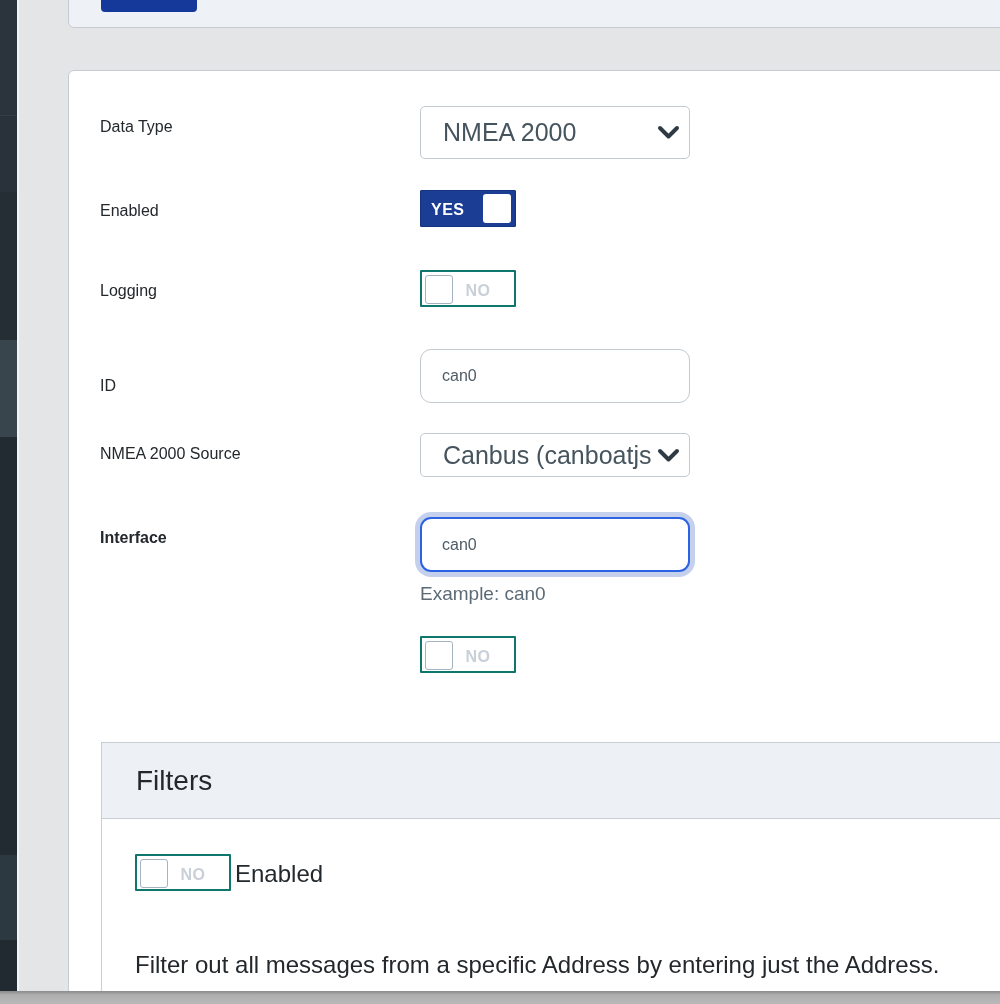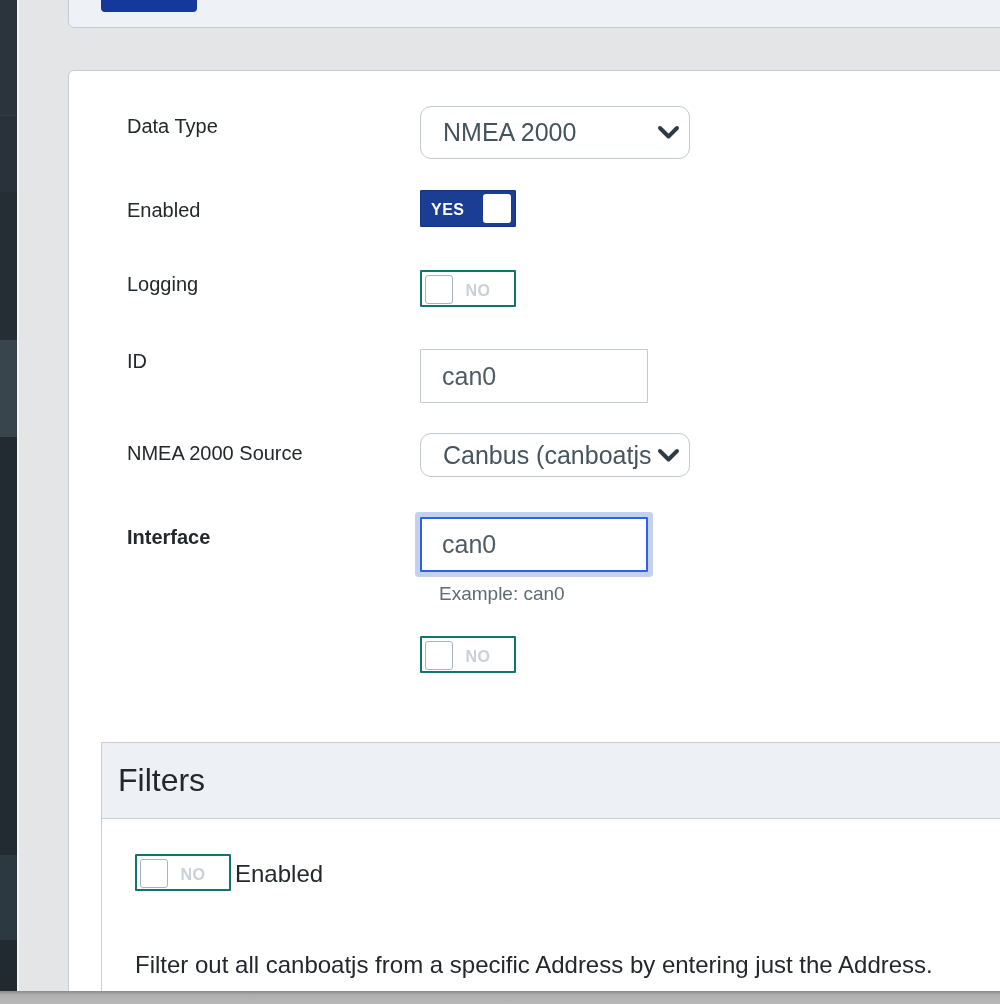--- a/index.html
+++ b/index.html
@@ -29,54 +29,54 @@
   .primary-btn{
     position:absolute;left:32px;top:2px;width:96px;height:31px;
     background:#15399b;border:none;border-radius:4px;cursor:pointer;
   }
   .main-card{
     position:absolute;left:68px;top:70px;width:960px;height:1010px;
     background:#ffffff;border:1px solid #c6ccd2;border-radius:6px;box-sizing:border-box;
   }
 
   
-  .flabel{position:absolute;left:100px;font-size:20px;line-height:35px;color:#23282c;margin-left:27px;}
+  .flabel{position:absolute;left:100px;font-size:16px;line-height:35px;color:#23282c;}
   .l-datatype{top:109px;}
   .l-enabled{top:193px;}
-  .l-logging{top:267px;}
-  .l-id{top:344px;text-align:right;}
+  .l-logging{top:273px;}
+  .l-id{top:368px;text-align:right;}
   .l-source{top:436px;}
   .l-interface{top:520px;font-weight:bold;}
   .l-canname{top:639px;width:300px;}
 
   .selectbox{
     position:absolute;left:420px;width:270px;height:53px;box-sizing:border-box;
-    background:#fff;border:1px solid #c2c9d1;border-radius:11px;
+    background:#fff;border:1px solid #c2c9d1;border-radius:5px;
     display:flex;align-items:center;overflow:hidden;cursor:pointer;
   }
   .s-datatype{top:106px;}
   .s-source{top:433px;height:44px;}
   .selectbox .sel-text{
     flex:1;padding-left:22px;font-size:25px;color:#46545e;white-space:nowrap;overflow:hidden;
   }
   .selectbox .chev{flex:0 0 auto;margin-right:9px;display:block;}
 
   .textinput{
-    position:absolute;left:420px;width:228px;height:54px;box-sizing:border-box;
-    background:#fff;border:1px solid #c2c9d1;border-radius:1px;
-    padding:0 0 0 21px;font-size:25px;color:#4e5c66;outline:none;
+    position:absolute;left:420px;width:270px;height:54px;box-sizing:border-box;
+    background:#fff;border:1px solid #c2c9d1;border-radius:11px;
+    padding:0 0 0 21px;font-size:16px;color:#4e5c66;outline:none;
     font-family:"Liberation Sans","DejaVu Sans",sans-serif;
   }
   .t-id{top:349px;}
   .t-interface{
     top:517px;height:55px;
     border:2px solid #2b63e3;padding-left:20px;
     box-shadow:0 0 0 5px #c5d0ed;
   }
-  .help-text{position:absolute;left:439px;top:583px;font-size:19px;color:#5d6b76;}
+  .help-text{position:absolute;left:420px;top:583px;font-size:19px;color:#5d6b76;}
 
   
   .toggle{
     position:absolute;width:96px;height:37px;box-sizing:border-box;border-radius:1px;cursor:pointer;
   }
   .toggle .knob{
     position:absolute;top:4px;width:28px;height:28px;background:#fff;border-radius:3px;box-sizing:border-box;
   }
   .toggle .tlabel{
     position:absolute;top:0;height:37px;line-height:37px;
@@ -96,21 +96,21 @@
   
   .filters-card{
     position:absolute;left:101px;top:742px;width:920px;height:330px;
     background:#fff;border:1px solid #c8ced3;box-sizing:border-box;
   }
   .filters-header{
     position:absolute;left:0;top:0;right:0;height:76px;
     background:#edf0f4;border-bottom:1px solid #c8ced3;box-sizing:border-box;
     display:flex;align-items:center;
   }
-  .filters-title{padding-left:16px;font-size:32px;color:#23282c;}
+  .filters-title{padding-left:34px;font-size:28px;color:#23282c;}
   .filters-enabled-label{position:absolute;left:235px;top:860px;font-size:24px;color:#23282c;}
   .filters-desc{
     position:absolute;left:135px;top:946px;width:830px;
     font-size:24px;line-height:38px;color:#23282c;
   }
 
   
   .hscrollbar{
     position:absolute;left:0;top:991px;width:1000px;height:13px;
     background:linear-gradient(#8b8b8b,#aeaeae 30%,#b9b9b9);
@@ -183,19 +183,19 @@
     <div class="filters-header">
       <span class="filters-title">Filters</span>
     </div>
   </section>
   <div class="toggle off tg-filters">
     <span class="knob"></span>
     <span class="tlabel">NO</span>
   </div>
   <div class="filters-enabled-label">Enabled</div>
   <div class="filters-desc">
-    <div>Filter out all canboatjs from a specific Address by entering just the Address.</div>
+    <div>Filter out all messages from a specific Address by entering just the Address.</div>
     <div>Filter out a specific PGN from all devices by entering just the PGN</div>
   </div>
 
   <div class="hscrollbar"></div>
 
 </div>
 
 </body></html>

